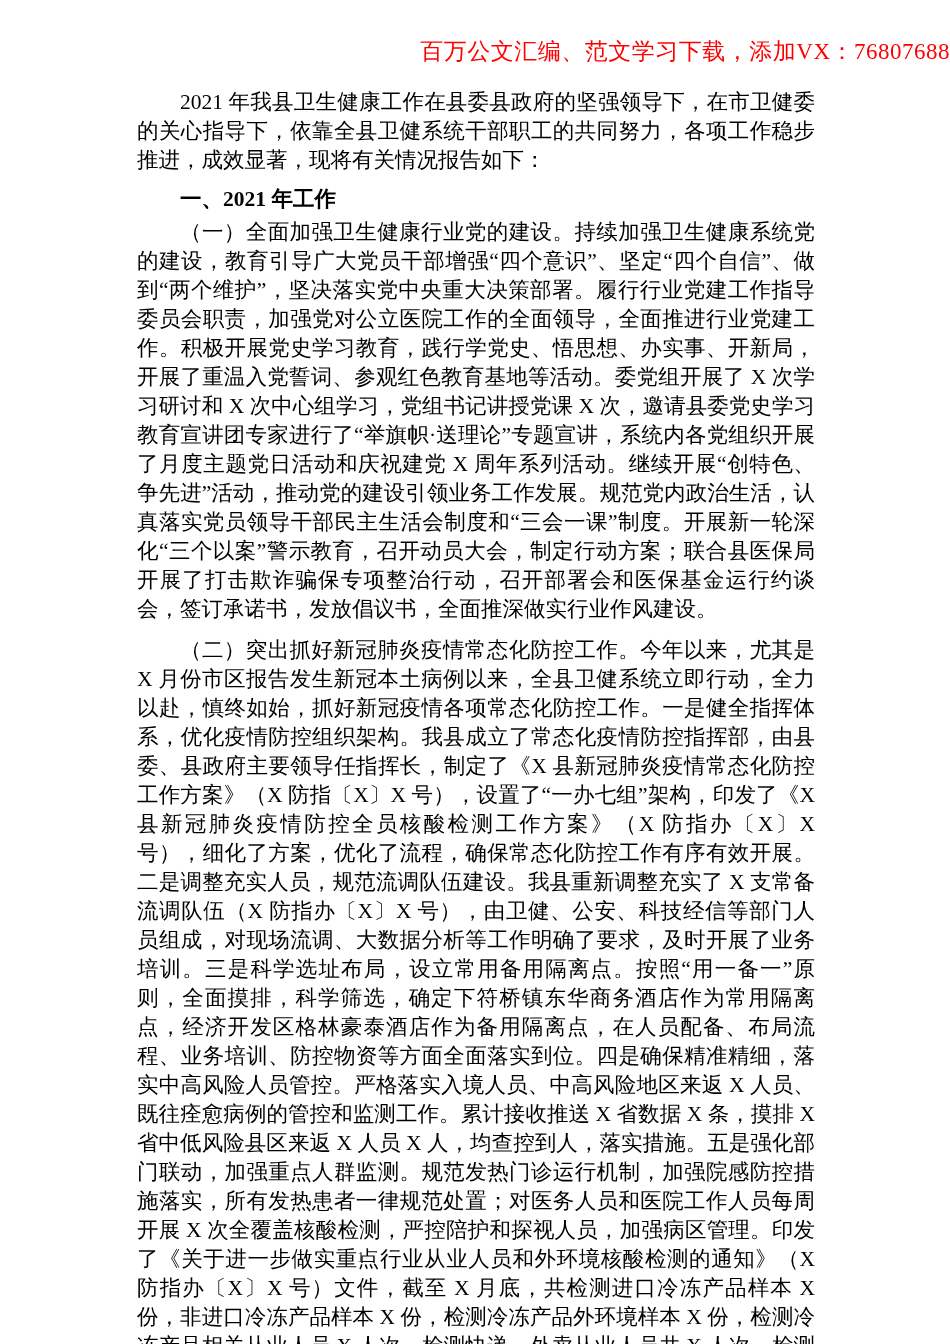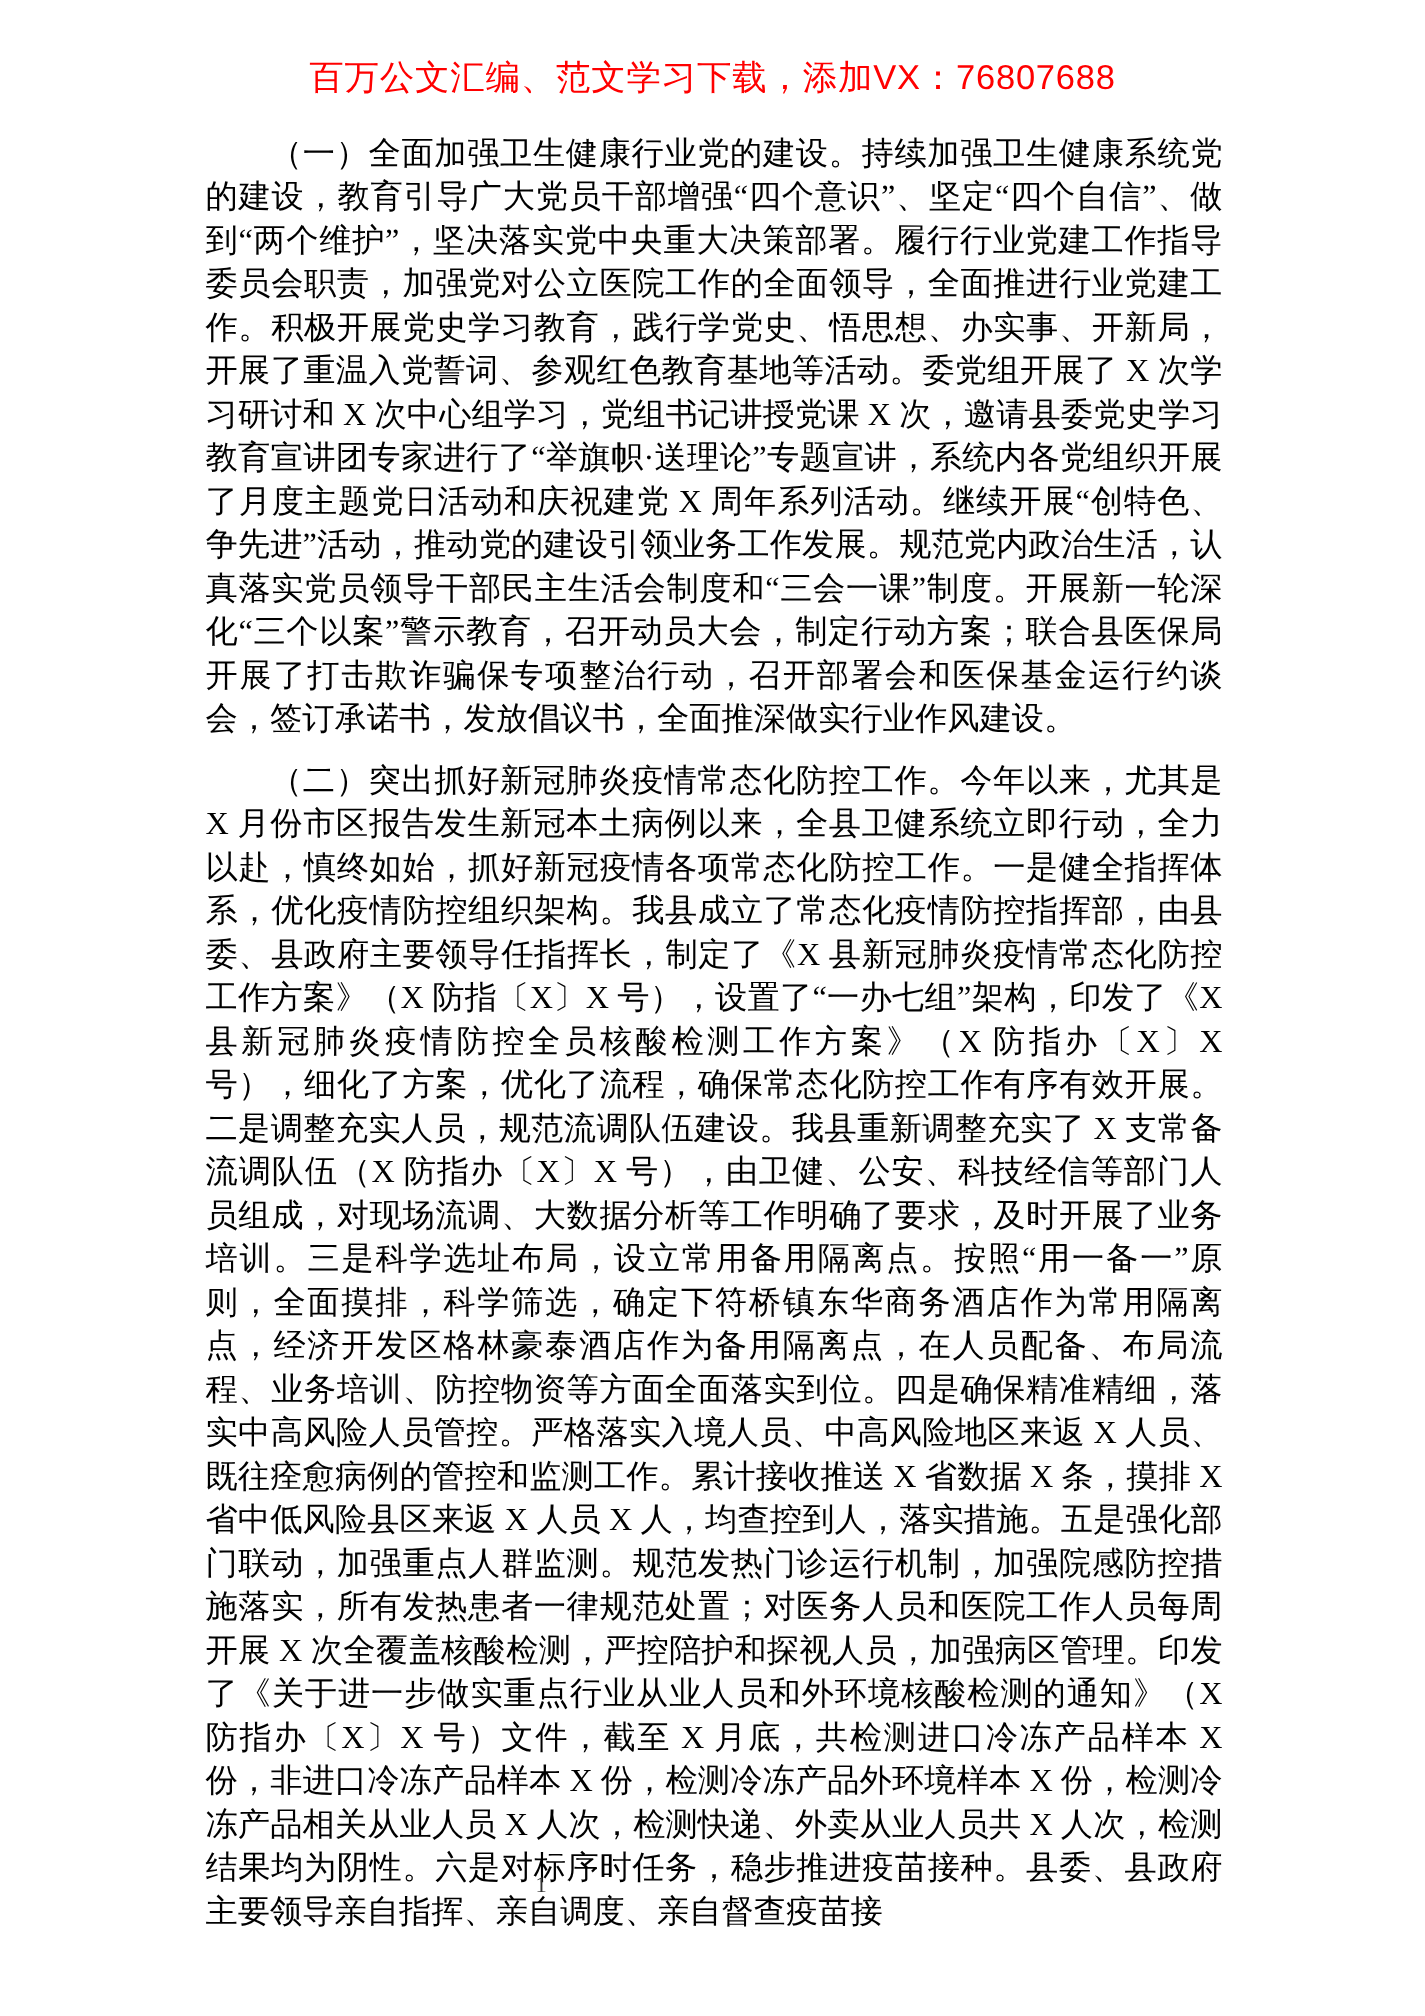--- a/index.html
+++ b/index.html
@@ -11,24 +11,24 @@
     background: #ffffff;
     overflow: hidden;
     font-family: "Liberation Serif", "DejaVu Serif", serif;
     color: #000000;
   }
   .promo {
     position: absolute;
     top: 36px;
     left: 0;
     width: 100%;
-    text-align: center;
+    text-align: right;
     color: #ff0000;
     font-size: 23px;
-    font-family: Liberation Sans, sans-serif;
+    font-family: Liberation Serif, serif;
     letter-spacing: 0.5px;
     white-space: nowrap;
   }
   .content {
     position: absolute;
     top: 88px;
     left: 137px;
     width: 678px;
     font-size: 21.5px;
     line-height: 29px;
@@ -58,21 +58,23 @@
 </style>
 </head>
 <body>
 
 <div class="page">
 
   <div class="promo">百万公文汇编、范文学习下载，添加VX：76807688</div>
 
   <div class="content">
 
+    <p class="para">2021 年我县卫生健康工作在县委县政府的坚强领导下，在市卫健委的关心指导下，依靠全县卫健系统干部职工的共同努力，各项工作稳步推进，成效显著，现将有关情况报告如下：</p>
 
+    <h2 class="heading">一、2021 年工作</h2>
 
     <p class="para"><span class="lead">（一）全面加强卫生健康行业党的建设。</span><span>持续加强卫生健康系统党的建设，教育引导广大党员干部增强“四个意识”、坚定“四个自信”、做到“两个维护”，坚决落实党中央重大决策部署。履行行业党建工作指导委员会职责，加强党对公立医院工作的全面领导，全面推进行业党建工作。积极开展党史学习教育，践行学党史、悟思想、办实事、开新局，开展了重温入党誓词、参观红色教育基地等活动。委党组开展了 X 次学习研讨和 X 次中心组学习，党组书记讲授党课 X 次，邀请县委党史学习教育宣讲团专家进行了“举旗帜·送理论”专题宣讲，系统内各党组织开展了月度主题党日活动和庆祝建党 X 周年系列活动。继续开展“创特色、争先进”活动，推动党的建设引领业务工作发展。规范党内政治生活，认真落实党员领导干部民主生活会制度和“三会一课”制度。开展新一轮深化“三个以案”警示教育，召开动员大会，制定行动方案；联合县医保局开展了打击欺诈骗保专项整治行动，召开部署会和医保基金运行约谈会，签订承诺书，发放倡议书，全面推深做实行业作风建设。</span></p>
 
     <p class="para second"><span class="lead">（二）突出抓好新冠肺炎疫情常态化防控工作。</span><span>今年以来，尤其是 X 月份市区报告发生新冠本土病例以来，全县卫健系统立即行动，全力以赴，慎终如始，抓好新冠疫情各项常态化防控工作。一是健全指挥体系，优化疫情防控组织架构。我县成立了常态化疫情防控指挥部，由县委、县政府主要领导任指挥长，制定了《X 县新冠肺炎疫情常态化防控工作方案》（X 防指〔X〕X 号），设置了“一办七组”架构，印发了《X 县新冠肺炎疫情防控全员核酸检测工作方案》（X 防指办〔X〕X 号），细化了方案，优化了流程，确保常态化防控工作有序有效开展。二是调整充实人员，规范流调队伍建设。我县重新调整充实了 X 支常备流调队伍（X 防指办〔X〕X 号），由卫健、公安、科技经信等部门人员组成，对现场流调、大数据分析等工作明确了要求，及时开展了业务培训。三是科学选址布局，设立常用备用隔离点。按照“用一备一”原则，全面摸排，科学筛选，确定下符桥镇东华商务酒店作为常用隔离点，经济开发区格林豪泰酒店作为备用隔离点，在人员配备、布局流程、业务培训、防控物资等方面全面落实到位。四是确保精准精细，落实中高风险人员管控。严格落实入境人员、中高风险地区来返 X 人员、既往痊愈病例的管控和监测工作。累计接收推送 X 省数据 X 条，摸排 X 省中低风险县区来返 X 人员 X 人，均查控到人，落实措施。五是强化部门联动，加强重点人群监测。规范发热门诊运行机制，加强院感防控措施落实，所有发热患者一律规范处置；对医务人员和医院工作人员每周开展 X 次全覆盖核酸检测，严控陪护和探视人员，加强病区管理。印发了《关于进一步做实重点行业从业人员和外环境核酸检测的通知》（X 防指办〔X〕X 号）文件，截至 X 月底，共检测进口冷冻产品样本 X 份，非进口冷冻产品样本 X 份，检测冷冻产品外环境样本 X 份，检测冷冻产品相关从业人员 X 人次，检测快递、外卖从业人员共 X 人次，检测结果均为阴性。六是对标序时任务，稳步推进疫苗接种。县委、县政府主要领导亲自指挥、亲自调度、亲自督查疫苗接</span></p>
 
   </div>
 
   <div class="footer-num">1</div>
 
 </div>

